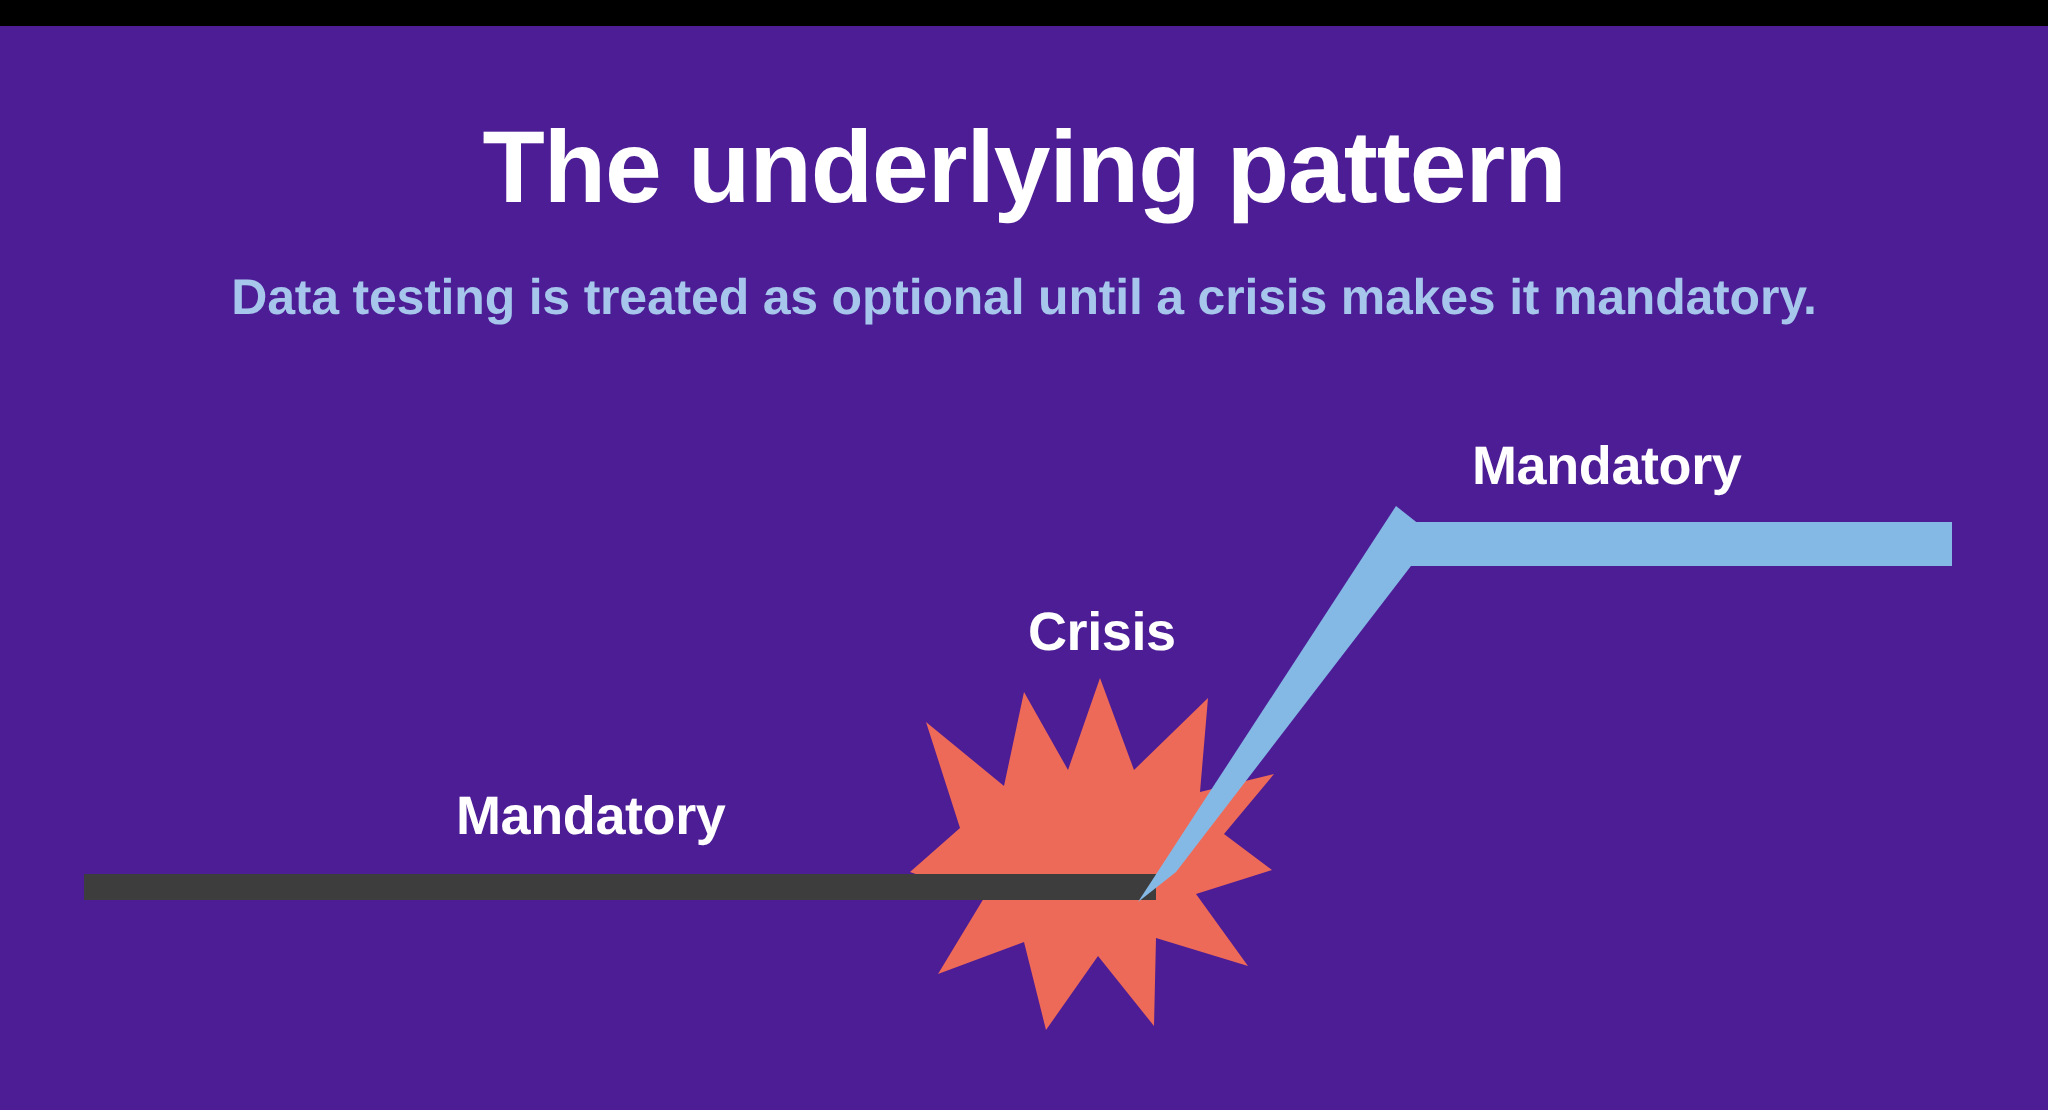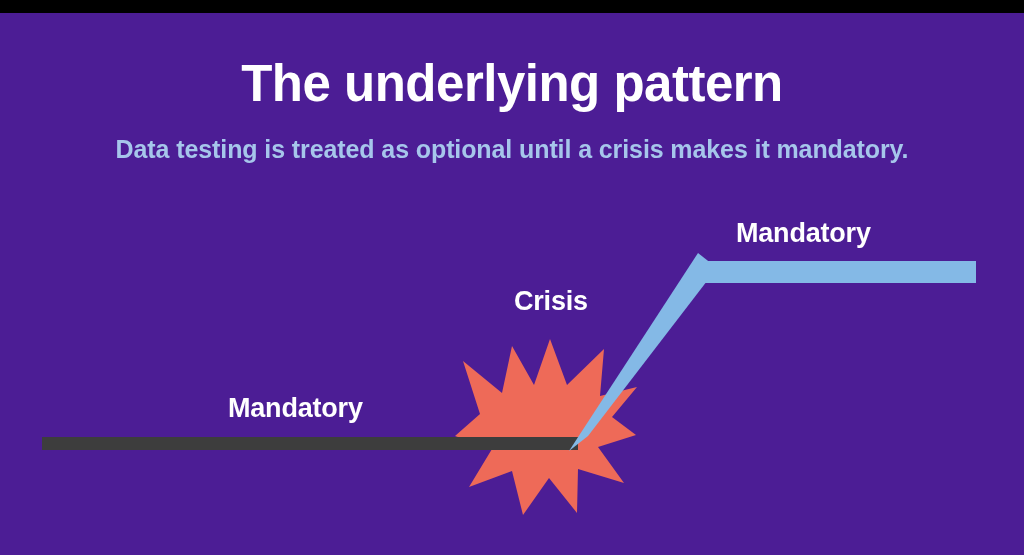--- a/index.html
+++ b/index.html
@@ -64,21 +64,21 @@
   .diagram-label {
     position: absolute;
     color: #ffffff;
     font-size: 27px;
     font-weight: 600;
     letter-spacing: -0.2px;
     line-height: 32px;
     white-space: nowrap;
   }
   .label-optional  { left: 228px; top: 379px; }
-  .label-crisis    { left: 514px; top: 272px; }
+  .label-crisis    { left: 514px; top: 287px; }
   .label-mandatory { left: 736px; top: 204px; }
 </style>
 </head>
 <body>
 
 <div id="slide">
 
   <div class="title">The underlying pattern</div>
 
   <div class="subtitle">Data testing is treated as optional until a crisis makes it mandatory.</div>

